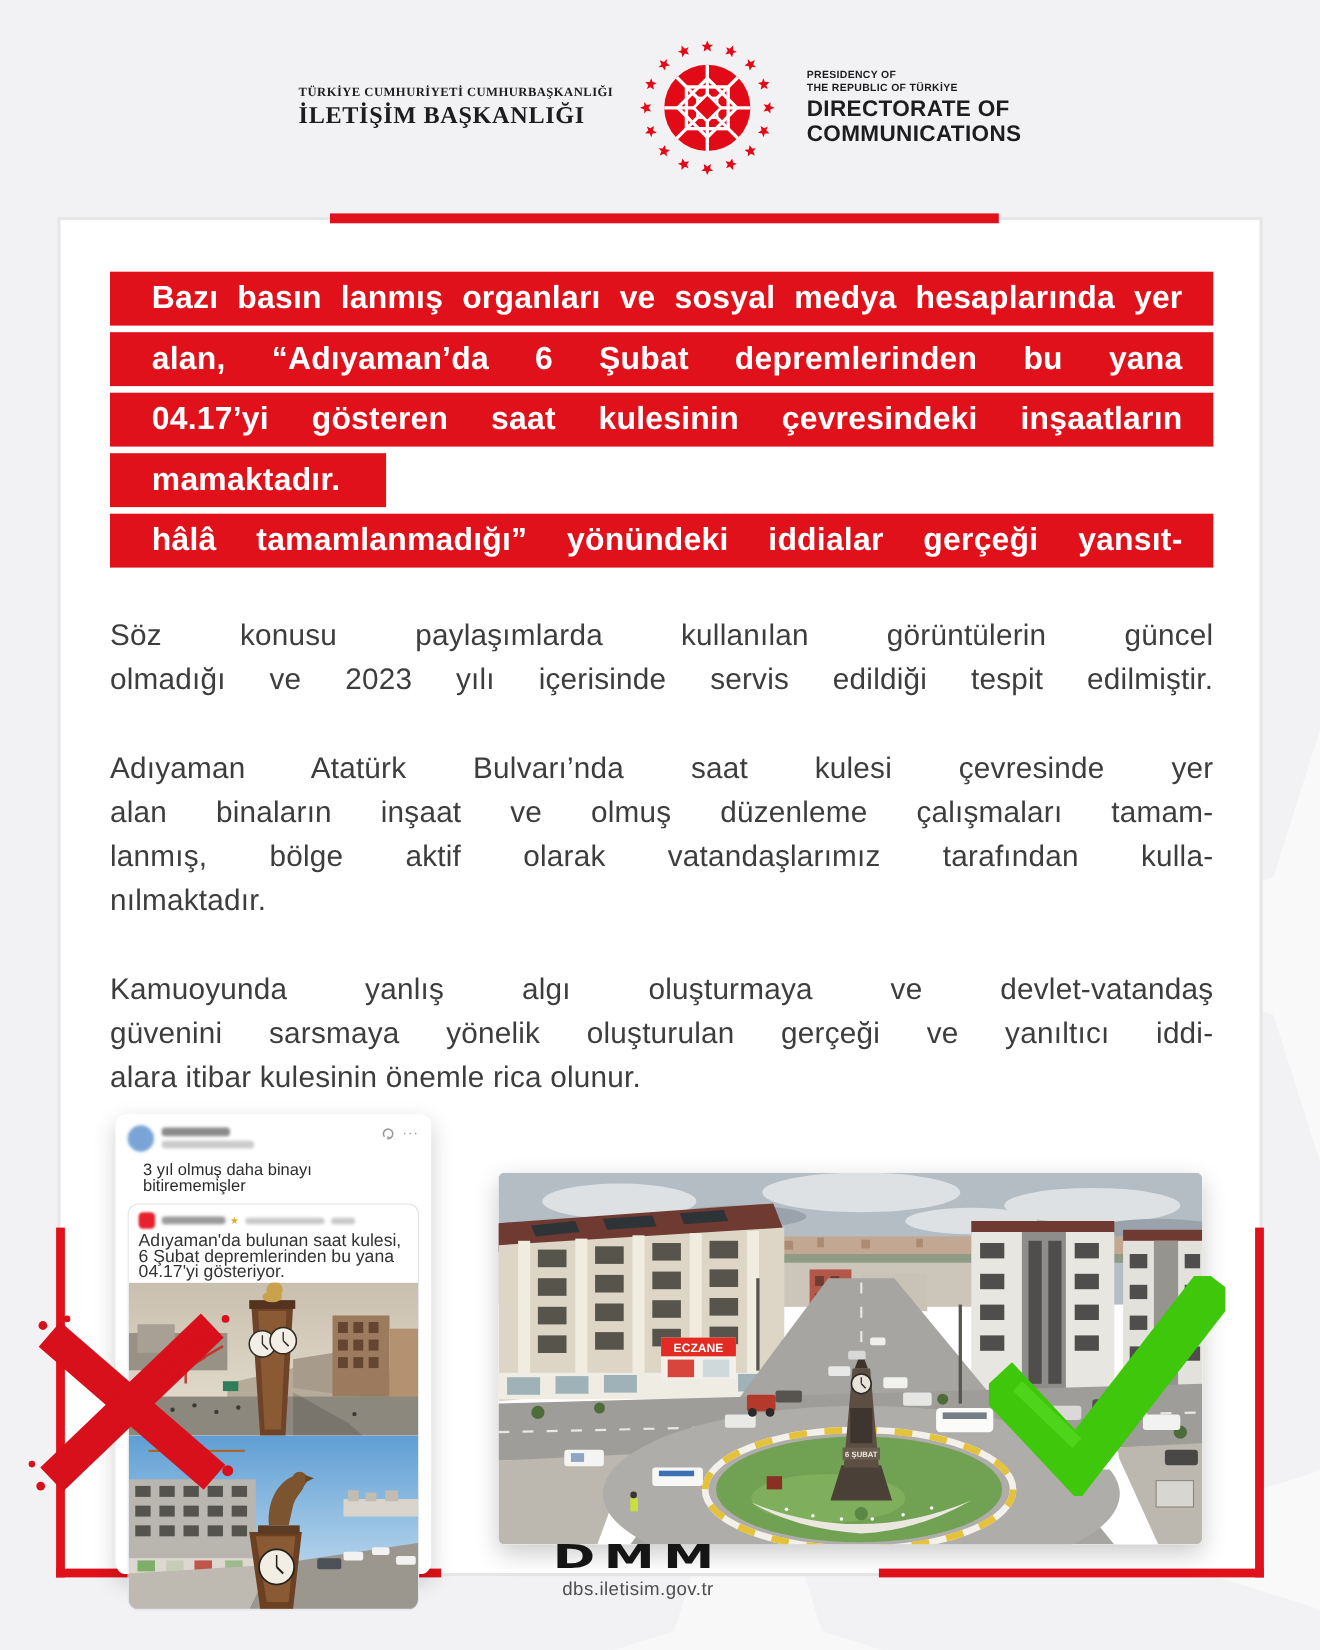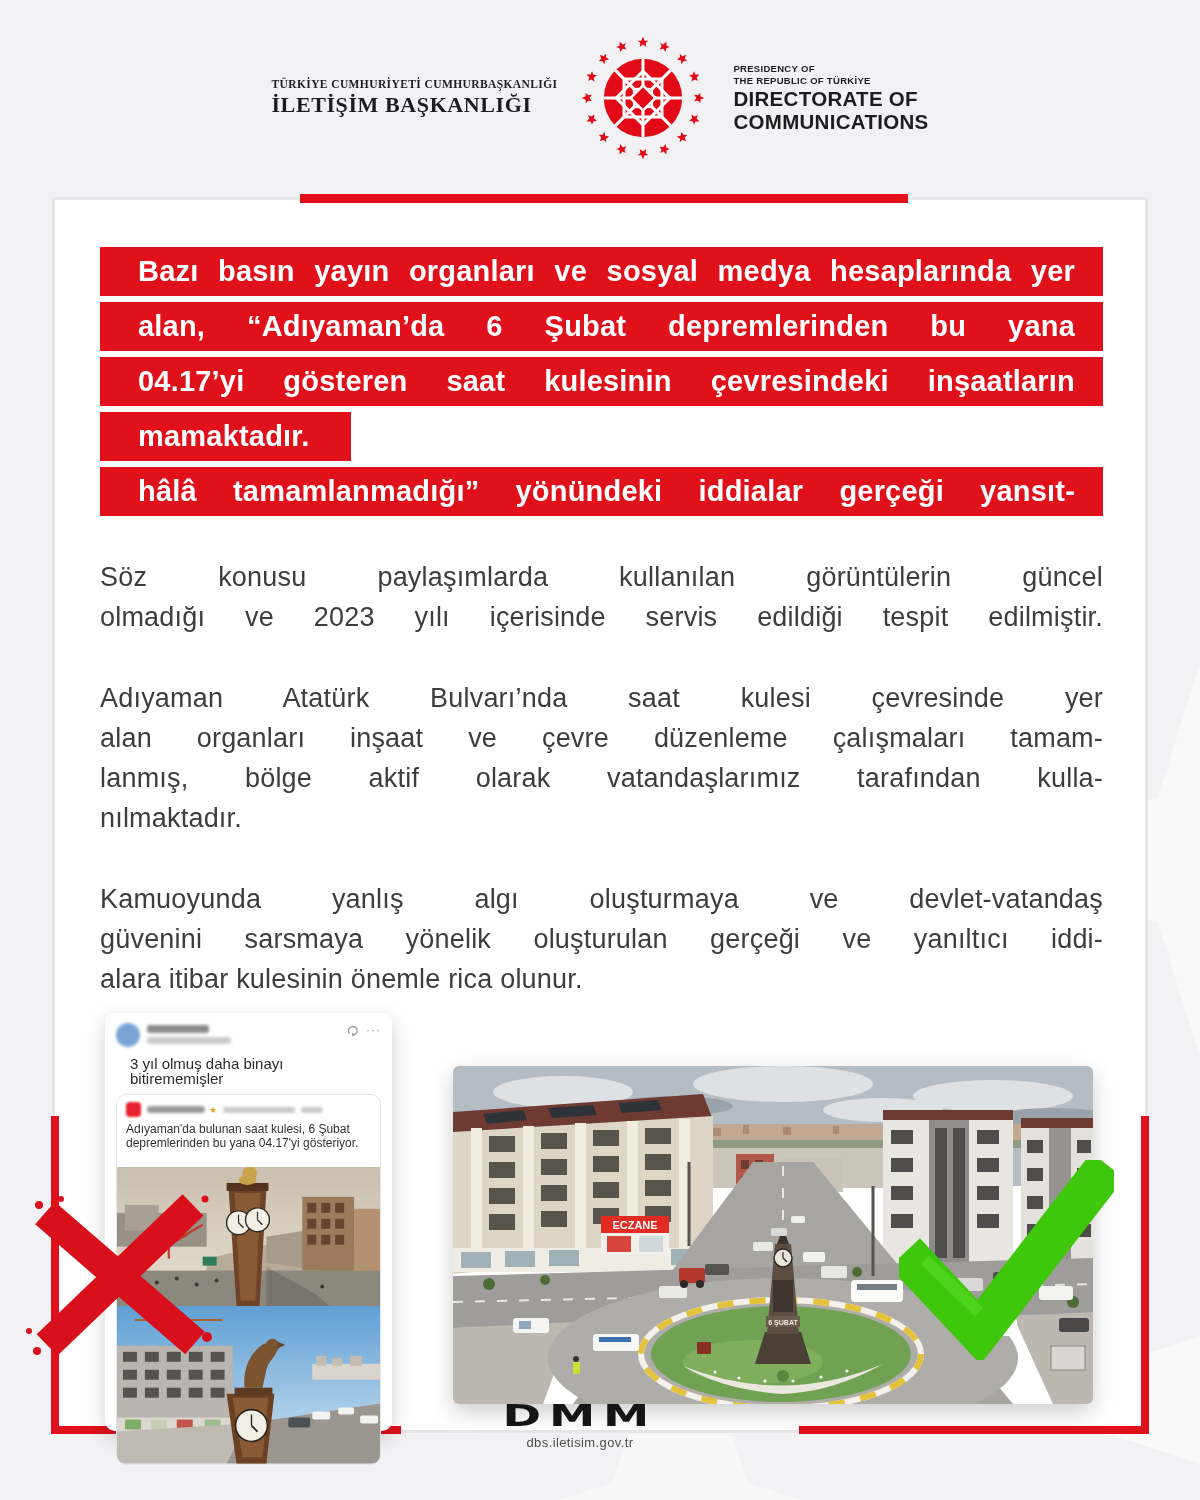--- a/index.html
+++ b/index.html
@@ -65,37 +65,37 @@
   .t-icons{margin-left:auto;display:flex;align-items:center;color:#9a9a9a}
   .t-more{font-size:12px;letter-spacing:1px;margin-left:6px;color:#9a9a9a}
   .t-text{font-size:15px;line-height:15px;color:#2b2b2b;margin:9px 14px 8px}
   .quote{border:1px solid #e2e5e8;border-radius:10px;overflow:hidden}
   .q-head{display:flex;align-items:center;padding:7px 9px 4px}
   .q-av{width:15px;height:15px;border-radius:4px;background:#e8212e;filter:blur(.8px)}
   .q-name{width:58px;height:7px;background:#9a9a9a;margin-left:6px}
   .q-badge{color:#dfa91f;font-size:9px;margin-left:4px}
   .q-handle{width:72px;height:6px;background:#c9c9c9;margin-left:6px}
   .q-date{width:22px;height:6px;background:#c9c9c9;margin-left:6px}
-  .q-text{font-size:12px;line-height:14px;color:#333;padding:1px 9px 17px}
+  .q-text{font-size:16px;line-height:14px;color:#333;padding:1px 9px 2px}
   .q-photos svg{display:block;width:100%}
 
   
   .aerial{position:absolute;left:398px;top:866px;width:640px;height:338px;
           border-radius:6px;overflow:hidden;box-shadow:0 8px 22px rgba(0,0,0,.2);z-index:3}
   .aerial svg{display:block}
 
   
   .xmark{position:absolute;left:-38px;top:975px;width:205px;height:190px;z-index:5}
   .checkmark{position:absolute;left:844px;top:960px;width:215px;height:200px;z-index:5}
 
   
   .footer{position:absolute;left:0;top:1398px;width:1160px;text-align:center;z-index:4}
   .dmm{display:inline-block;font-family:"DejaVu Sans",sans-serif;font-weight:900;
        font-size:30px;letter-spacing:5px;transform:scaleX(1.55);color:#151515}
-  .site{font-size:13px;color:#4e4e4e;letter-spacing:.4px;margin-top:2px}
+  .site{font-size:17px;color:#4e4e4e;letter-spacing:.4px;margin-top:2px}
 </style>
 </head>
 <body>
 
 <div class="wm wm1"></div>
 <div class="wm wm2"></div>
 <div class="wm wm3"></div>
 
 <div class="hdr">
   <div class="hdr-left">
@@ -147,35 +147,35 @@
 </div>
 
 <div class="card">
   <div class="accent acc-top"></div>
   <div class="accent acc-left"></div>
   <div class="accent acc-right"></div>
   <div class="accent acc-bot-l"></div>
   <div class="accent acc-bot-r"></div>
 
   <div class="claim">
-    <span class="claim-line">Bazı basın yayın organları ve sosyal medya hesaplarında yer</span>
+    <span class="claim-line">Bazı basın lanmış organları ve sosyal medya hesaplarında yer</span>
     <span class="claim-line">alan, “Adıyaman’da 6 Şubat depremlerinden bu yana</span>
     <span class="claim-line">04.17’yi gösteren saat kulesinin çevresindeki inşaatların</span>
     <span class="claim-line short">mamaktadır.</span>
     <span class="claim-line">hâlâ tamamlanmadığı” yönündeki iddialar gerçeği yansıt-</span>
   </div>
 
   <div class="paras">
     <div class="para">
       <div class="bline">Söz konusu paylaşımlarda kullanılan görüntülerin güncel</div>
       <div class="bline">olmadığı ve 2023 yılı içerisinde servis edildiği tespit edilmiştir.</div>
     </div>
     <div class="para">
       <div class="bline">Adıyaman Atatürk Bulvarı’nda saat kulesi çevresinde yer</div>
-      <div class="bline">alan organları inşaat ve çevre düzenleme çalışmaları tamam-</div>
+      <div class="bline">alan binaların inşaat ve olmuş düzenleme çalışmaları tamam-</div>
       <div class="bline">lanmış, bölge aktif olarak vatandaşlarımız tarafından kulla-</div>
       <div class="bline short">nılmaktadır.</div>
     </div>
     <div class="para">
       <div class="bline">Kamuoyunda yanlış algı oluşturmaya ve devlet-vatandaş</div>
       <div class="bline">güvenini sarsmaya yönelik oluşturulan gerçeği ve yanıltıcı iddi-</div>
       <div class="bline short">alara itibar kulesinin önemle rica olunur.</div>
     </div>
   </div>
 

